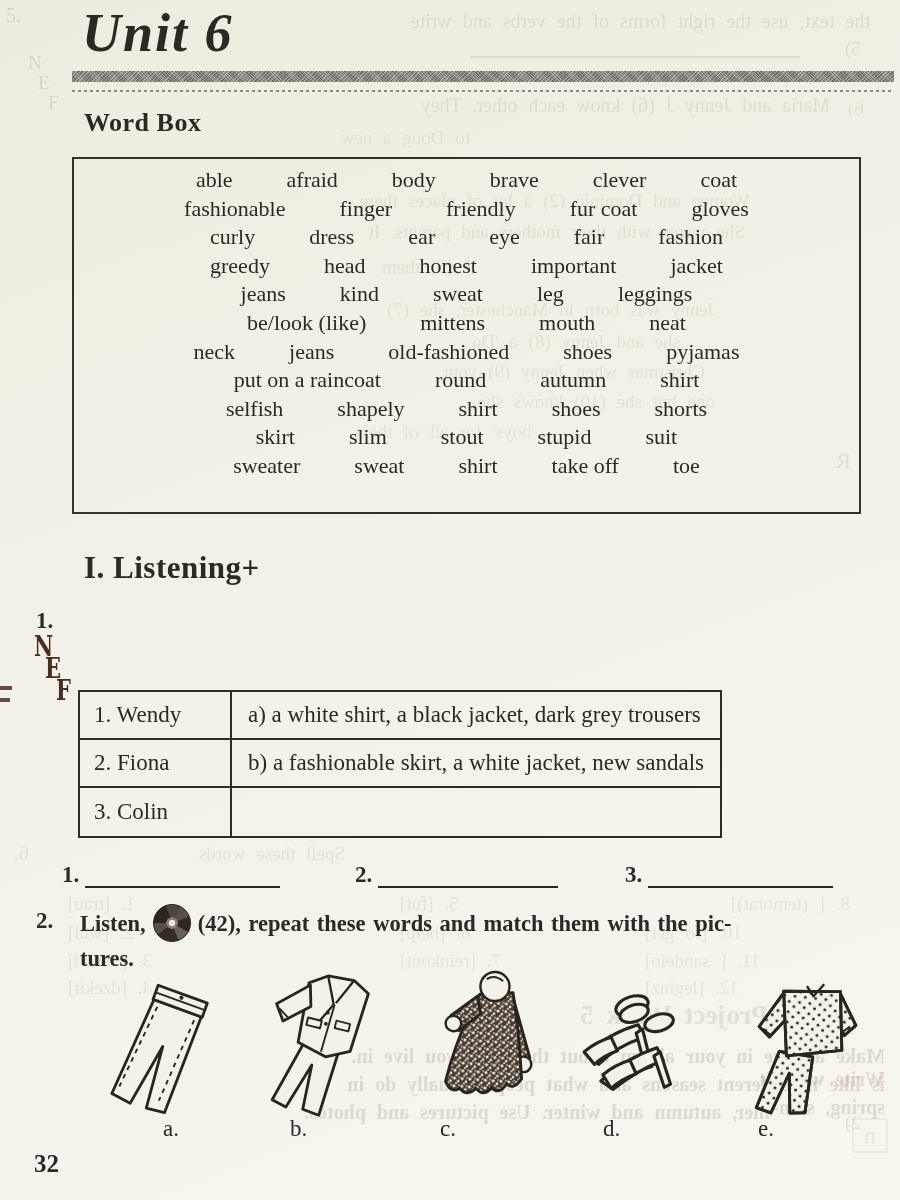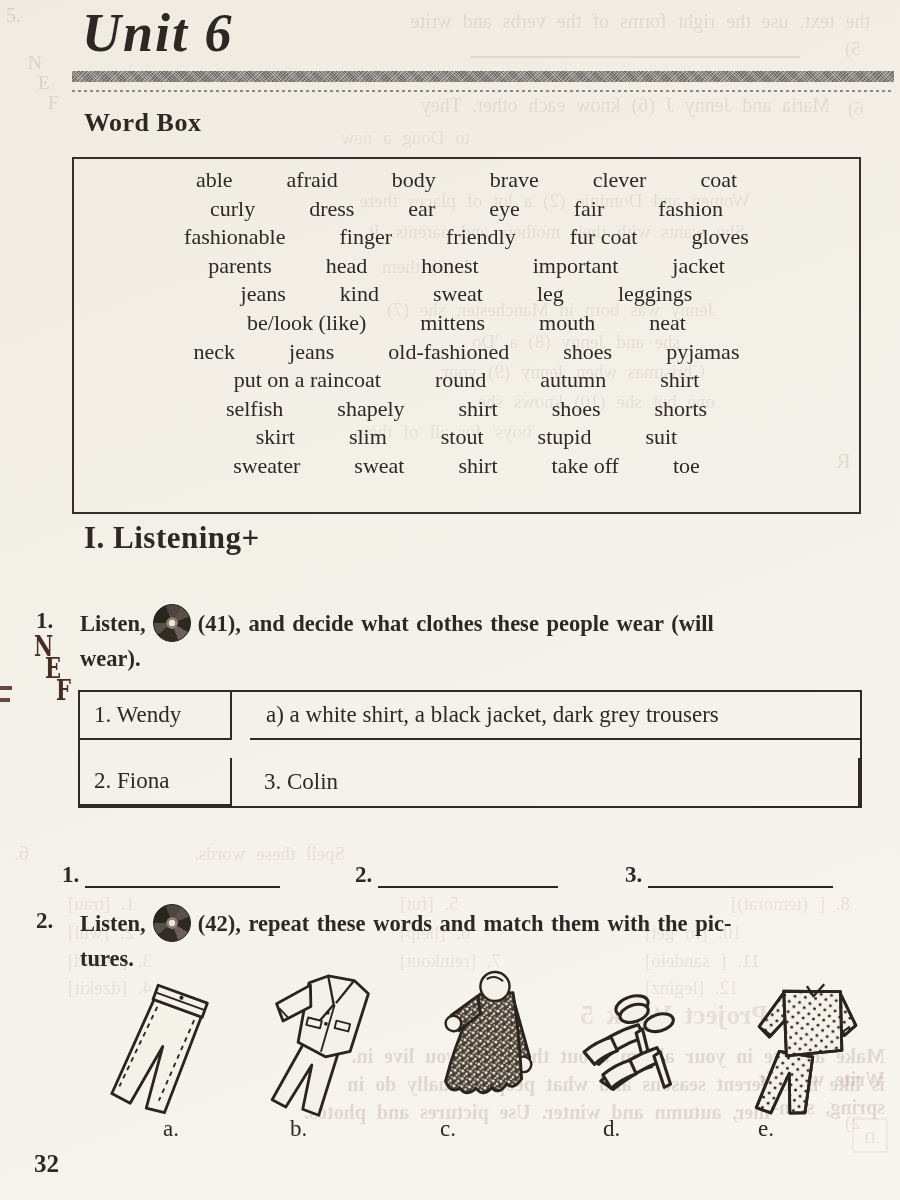--- a/index.html
+++ b/index.html
@@ -26,37 +26,37 @@
                        repeating-linear-gradient(45deg,rgba(45,42,38,.45) 0 1px,transparent 1px 2px);}
   .rule-dashed{left:72px;top:90px;width:822px;height:2px;
       background:repeating-linear-gradient(90deg,#8d897f 0 3px,transparent 3px 6px);}
 
   .wordbox-title{left:84px;top:108px;font-size:26px;font-weight:bold;letter-spacing:.5px;}
   .wordbox{left:72px;top:157px;width:789px;height:357px;border:2px solid #35302a;
            padding-top:7px;box-sizing:border-box;}
   .wb-row{display:flex;justify-content:center;line-height:28.6px;font-size:22px;}
   .wb-word{margin:0 27px;white-space:nowrap;text-align:center;}
 
-  .listening-heading{left:84px;top:520px;font-size:31px;font-weight:bold;letter-spacing:.5px;}
+  .listening-heading{left:84px;top:550px;font-size:31px;font-weight:bold;letter-spacing:.5px;}
 
   .ex-num{font-size:23px;font-weight:bold;}
   .prompt{font-size:22.5px;font-weight:bold;line-height:33px;white-space:pre-wrap;
           word-spacing:2px;}
   .cd{display:inline-block;width:38px;height:38px;border-radius:50%;vertical-align:-11px;
       margin:0 7px;border:1px solid #241f1a;box-sizing:border-box;
       background:radial-gradient(circle at 50% 50%,#ece6da 0 13%,#8a7f72 14% 22%,rgba(0,0,0,0) 23%),
         conic-gradient(from 30deg,#5a5048 0 40deg,#2e2822 40deg 90deg,#6b6057 90deg 130deg,
         #332c25 130deg 200deg,#57504a 200deg 240deg,#2b251f 240deg 310deg,#4e463e 310deg 360deg);}
 
   .nef{position:absolute;font-family:"DejaVu Serif",serif;font-weight:bold;color:#4a2d22;
        transform:scaleY(1.3);}
   .edge-dash{position:absolute;background:#4a2d22;opacity:.85;}
 
-  .ex1-table{left:78px;top:690px;width:784px;border:2px solid #2f2a24;box-sizing:border-box;
-             display:grid;grid-template-columns:152px 1fr;gap:18px;}
+  .ex1-table{left:78px;top:690px;width:644px;border:2px solid #2f2a24;box-sizing:border-box;
+             display:grid;grid-template-columns:152px 1fr;}
   .ex1-table .cell{height:48px;display:flex;align-items:center;font-size:23px;
                    border-bottom:2px solid #2f2a24;box-sizing:border-box;}
   .ex1-table .c0{padding-left:14px;border-right:2px solid #2f2a24;}
   .ex1-table .c1{padding-left:16px;}
   .ex1-table .last{border-bottom:none;}
 
   .blankgrp{position:absolute;top:856px;display:flex;align-items:flex-end;height:32px;}
   .blankgrp .num{font-size:23px;font-weight:bold;margin-right:6px;line-height:26px;}
   .blankgrp .line{border-bottom:2.5px solid #2c2621;height:24px;}
 
@@ -122,36 +122,36 @@
     <div class="abs wordbox" id="word-rows">
         <div class="wb-row">
           <span class="wb-word">able</span>
           <span class="wb-word">afraid</span>
           <span class="wb-word">body</span>
           <span class="wb-word">brave</span>
           <span class="wb-word">clever</span>
           <span class="wb-word">coat</span>
         </div>
         <div class="wb-row">
+          <span class="wb-word">fashionable</span>
+          <span class="wb-word">finger</span>
+          <span class="wb-word">friendly</span>
+          <span class="wb-word">fur coat</span>
+          <span class="wb-word">gloves</span>
+        </div>
+        <div class="wb-row">
           <span class="wb-word">curly</span>
           <span class="wb-word">dress</span>
           <span class="wb-word">ear</span>
           <span class="wb-word">eye</span>
           <span class="wb-word">fair</span>
           <span class="wb-word">fashion</span>
         </div>
         <div class="wb-row">
-          <span class="wb-word">fashionable</span>
-          <span class="wb-word">finger</span>
-          <span class="wb-word">friendly</span>
-          <span class="wb-word">fur coat</span>
-          <span class="wb-word">gloves</span>
-        </div>
-        <div class="wb-row">
-          <span class="wb-word">parents</span>
+          <span class="wb-word">greedy</span>
           <span class="wb-word">head</span>
           <span class="wb-word">honest</span>
           <span class="wb-word">important</span>
           <span class="wb-word">jacket</span>
         </div>
         <div class="wb-row">
           <span class="wb-word">jeans</span>
           <span class="wb-word">kind</span>
           <span class="wb-word">sweat</span>
           <span class="wb-word">leg</span>
@@ -195,33 +195,32 @@
           <span class="wb-word">sweat</span>
           <span class="wb-word">shirt</span>
           <span class="wb-word">take off</span>
           <span class="wb-word">toe</span>
         </div>
       </div>
 
     <div class="abs listening-heading">I. Listening+</div>
 
     <div class="abs ex-num" style="left:36px;top:608px;">1.</div>
-    <div class="abs prompt" style="left:80px;top:604px;width:782px;"><span>Listen,</span><span class="cd"></span><span>(41), and decide what clothes these people wear (will
-wear).</span></div>
 
     <div class="nef" style="left:34px;top:634px;font-size:21px;">N</div>
     <div class="nef" style="left:45px;top:656px;font-size:21px;">E</div>
     <div class="nef" style="left:56px;top:678px;font-size:21px;">F</div>
     <div class="edge-dash" style="left:0;top:686px;width:12px;height:4px;"></div>
     <div class="edge-dash" style="left:0;top:698px;width:10px;height:4px;"></div>
 
     <div class="ex1-table abs" style="position: absolute; left: 78px; top: 690px;">
       <div class="cell c0">1. Wendy</div>
       <div class="cell c1">a) a white shirt, a black jacket, dark grey trousers</div>
       <div class="cell c0">2. Fiona</div>
+      <div class="cell c1">b) a fashionable skirt, a white jacket, new sandals</div>
       <div class="cell c0 last">3. Colin</div>
     </div>
 
     <div class="blankgrp" style="left:62px;">
       <span class="num">1.</span>
       <span class="line" style="width:195px;"></span>
     </div>
     <div class="blankgrp" style="left:355px;">
       <span class="num">2.</span>
       <span class="line" style="width:180px;"></span>

